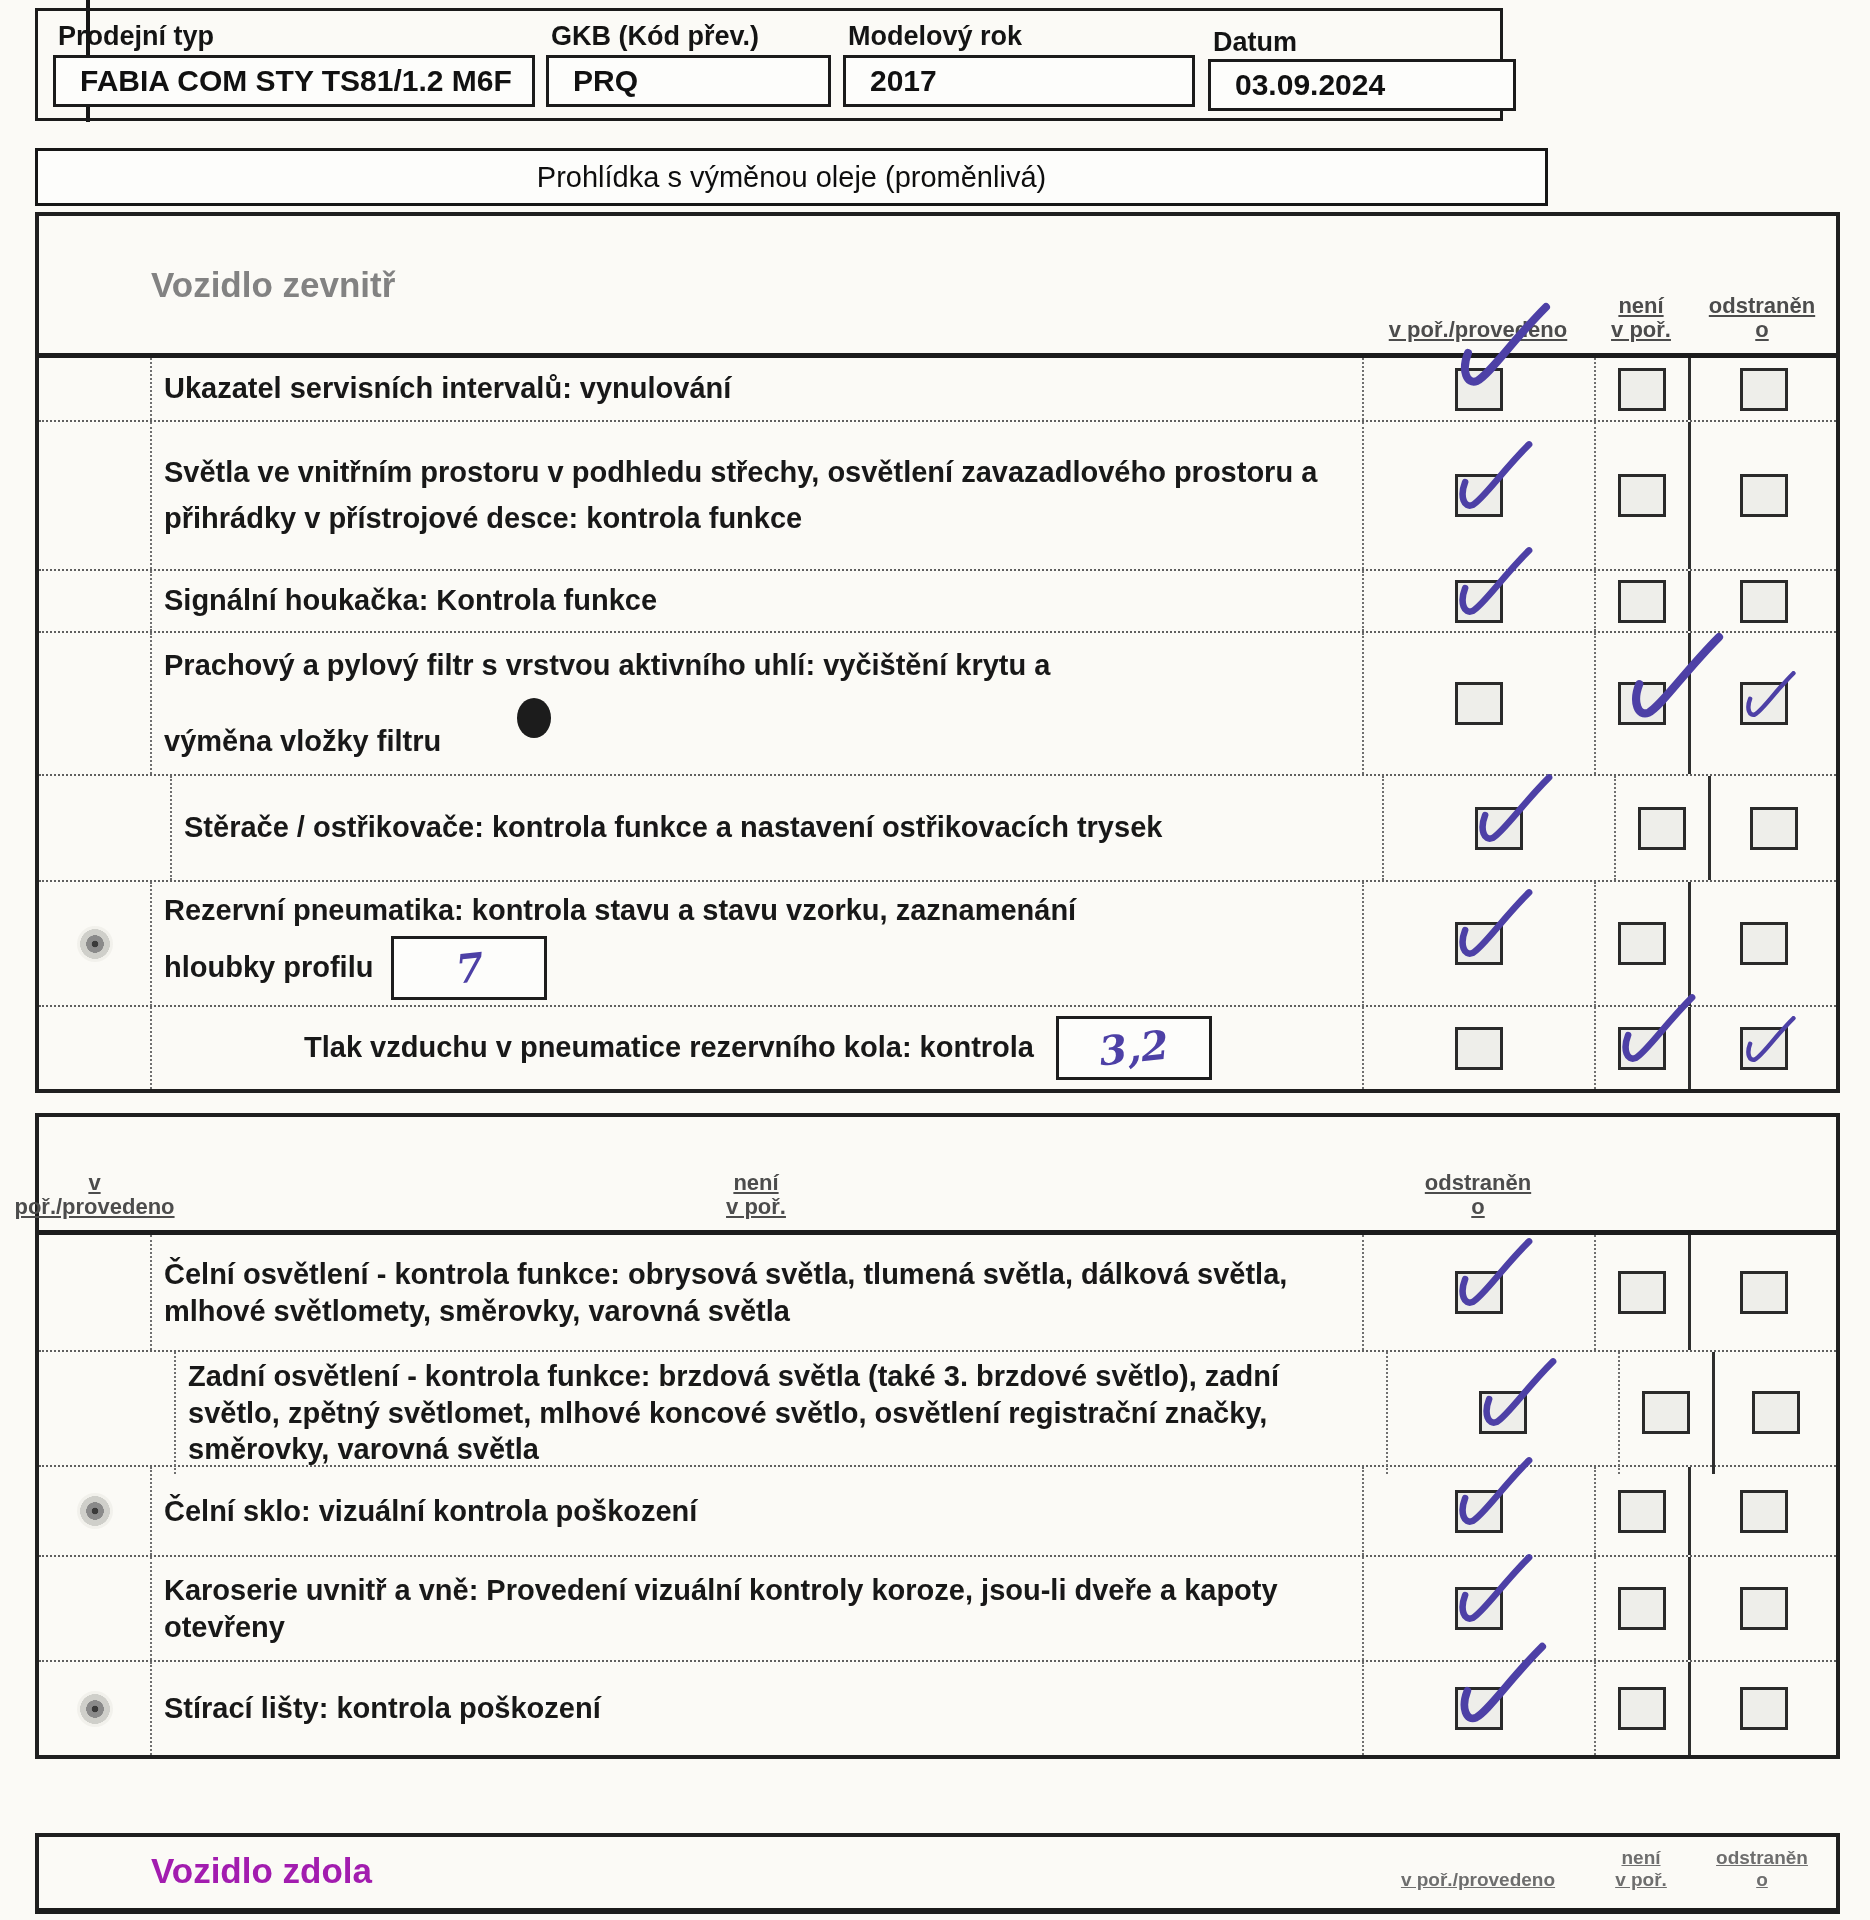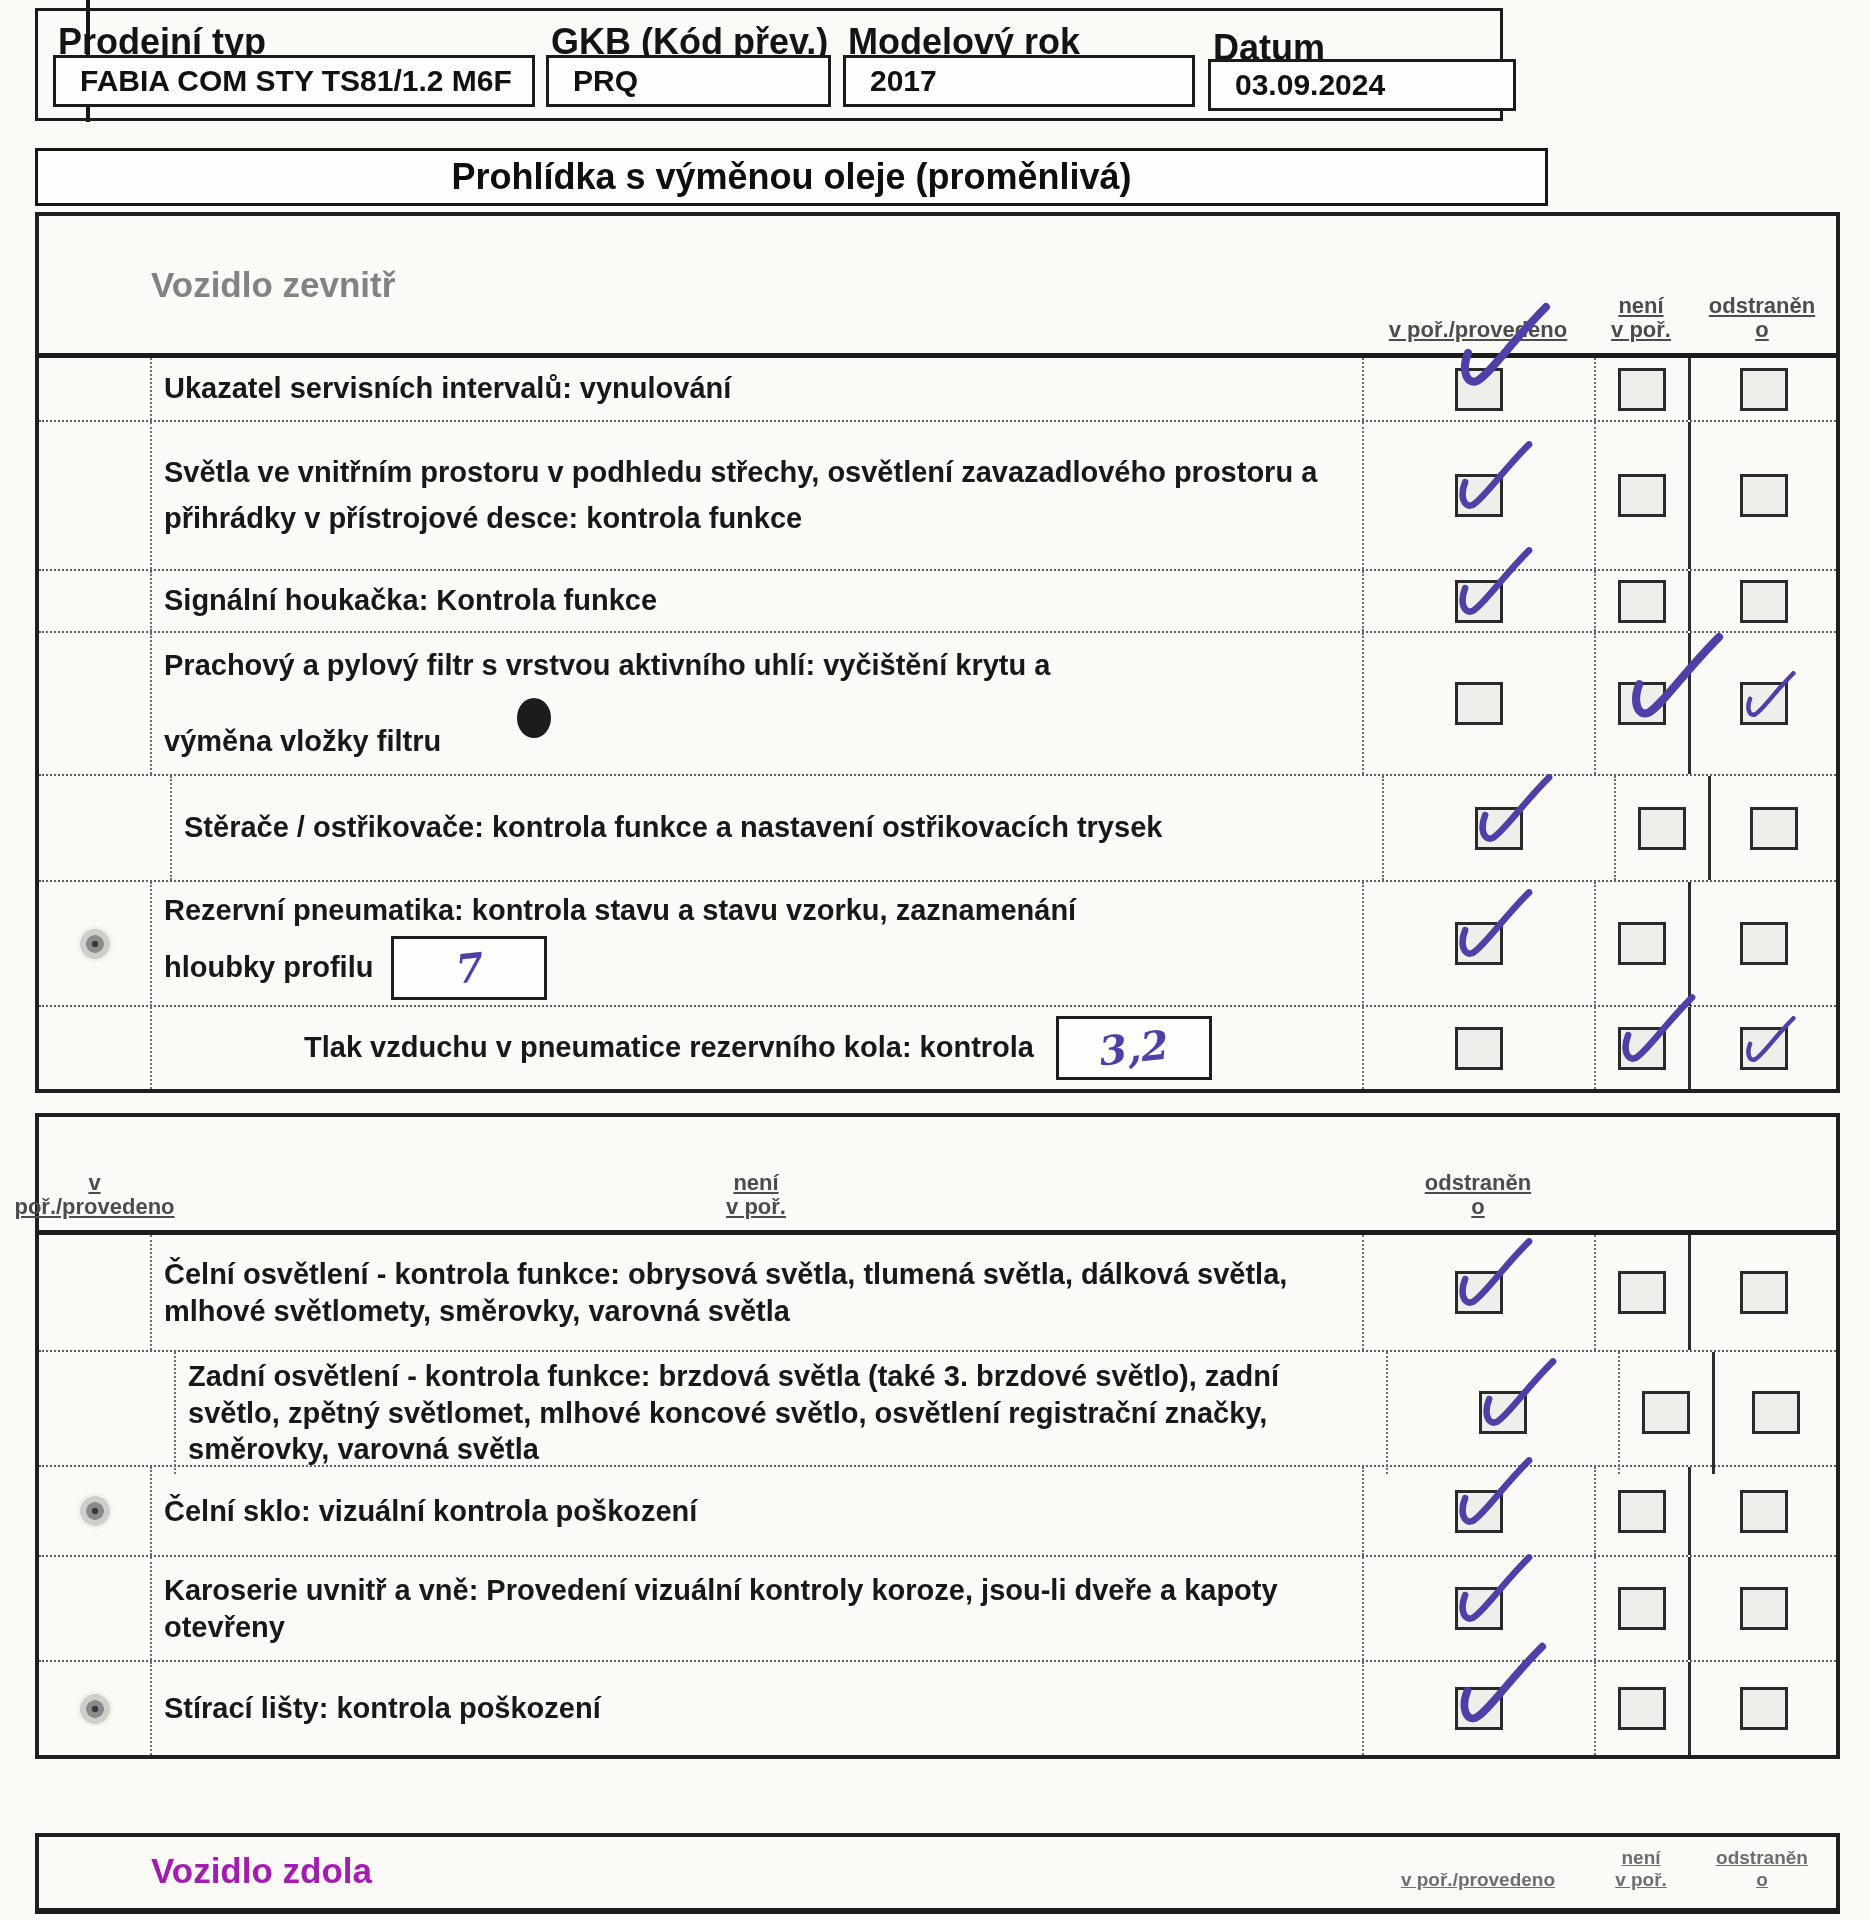--- a/index.html
+++ b/index.html
@@ -6,27 +6,27 @@
   body{
     width:1870px;height:1920px;position:relative;overflow:hidden;
     background:#fbfaf6;
     font-family:"Liberation Sans", sans-serif;
     color:#1d1d1d;
   }
   .scan-edge{position:absolute;left:86px;top:0;width:4px;height:122px;background:#161616;}
   
   .form-header{position:absolute;left:35px;top:8px;width:1462px;height:107px;border:3px solid #1b1b1b;}
   .fh-field{position:absolute;}
-  .fh-label{font-size:36px;font-weight:bold;color:#141414;}
+  .fh-label{font-size:27px;font-weight:bold;color:#141414;}
   .fh-box{border:3px solid #1b1b1b;background:#fdfdfb;display:flex;align-items:center;padding-left:24px;
           font-size:30px;font-weight:bold;color:#111;}
   
   .title-bar{position:absolute;left:35px;top:148px;width:1507px;height:52px;border:3px solid #161616;
              display:flex;align-items:center;justify-content:center;background:#fdfdfb;}
-  .title-bar span{font-size:36px;font-weight:bold;color:#0e0e0e;}
+  .title-bar span{font-size:29px;font-weight:normal;color:#0e0e0e;}
   
   .tbl{position:absolute;left:35px;width:1797px;border:4px solid #1f1f1f;background:transparent;}
   .t1{top:212px;}
   .t2{top:1113px;}
   .t3{top:1833px;height:71px;border-bottom:6px solid #1c1c1c;}
   .trow{display:grid;grid-template-columns:111px 1212px 232px 94px 1fr;}
   .thead{border-bottom:5px solid #1c1c1c;}
   .sec-title{font-size:35px;font-weight:bold;color:#828282;padding-left:112px;align-self:center;grid-column:1 / 3;}
   .t3 .sec-title{color:#a21caf;}
   .colh{display:flex;flex-direction:column;align-items:center;justify-content:flex-end;padding-bottom:10px;

